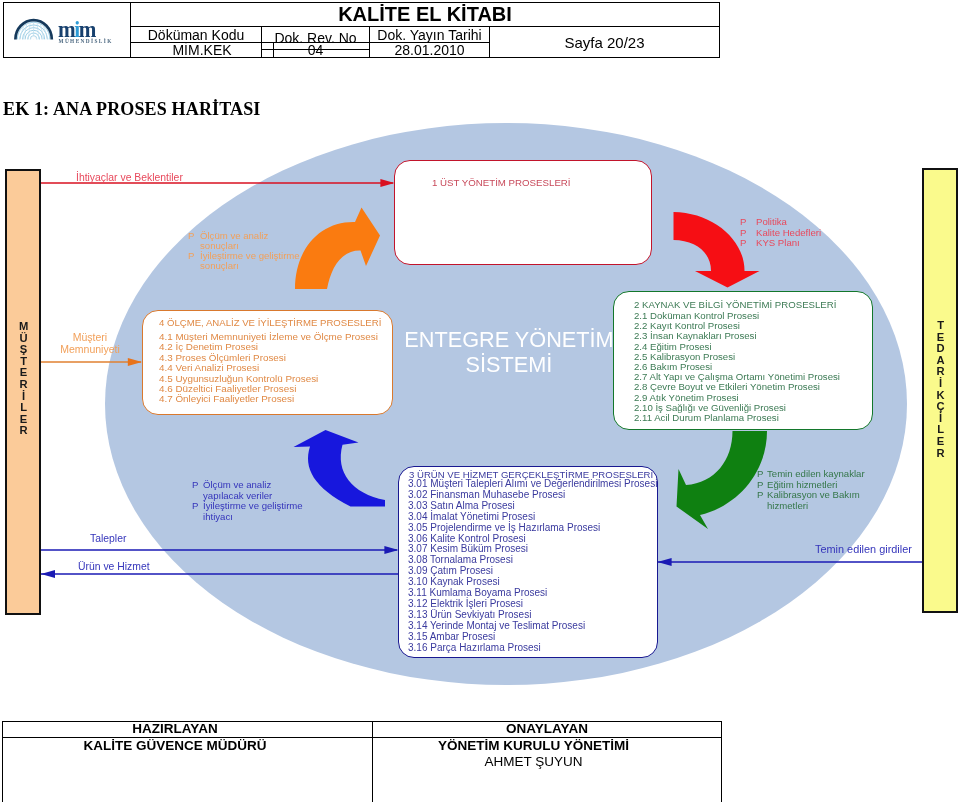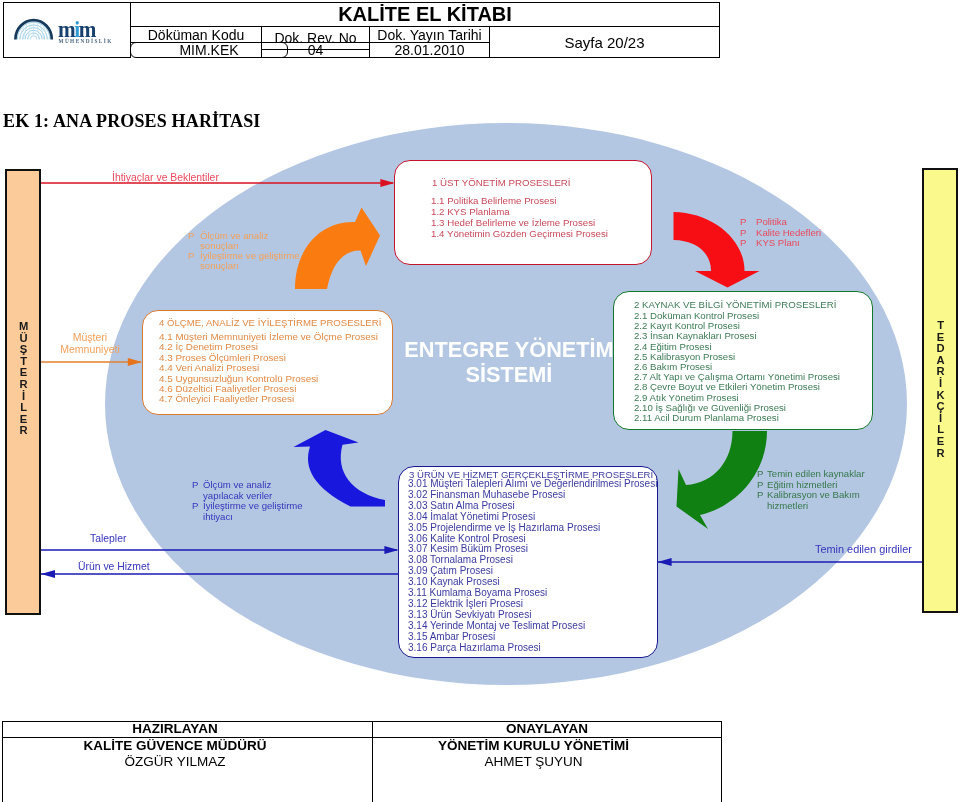--- a/index.html
+++ b/index.html
@@ -8,21 +8,21 @@
 
   
   .hdr{position:absolute;left:3px;top:2px;width:717px;height:56px;box-sizing:border-box;}
   .cell{position:absolute;box-sizing:border-box;border:1px solid #000;display:flex;align-items:center;justify-content:center;
         font-family:"Liberation Sans",sans-serif;font-size:14px;color:#000;}
 
   
   .logo{position:absolute;}
 
   
-  .ektitle{position:absolute;left:3px;top:99px;font-family:"Liberation Serif",serif;font-weight:bold;font-size:18px;color:#000;letter-spacing:0.15px;margin-top:12px;}
+  .ektitle{position:absolute;left:3px;top:99px;font-family:"Liberation Serif",serif;font-weight:bold;font-size:18px;color:#000;letter-spacing:0.15px;}
 
   
   svg.diagram{position:absolute;left:0;top:0;width:960px;height:802px;}
 
   .vbar{position:absolute;box-sizing:border-box;border:2px solid #111;display:flex;align-items:center;justify-content:center;}
   .vbar span{writing-mode:vertical-rl;text-orientation:upright;font-size:11.2px;font-weight:bold;letter-spacing:-0.4px;color:#1a1a1a;line-height:1;position:relative;}
 
   .pbox{position:absolute;box-sizing:border-box;background:#fff;border-radius:16px;}
   .pbox .t{font-size:9.7px;line-height:11.1px;white-space:nowrap;}
   .pbox .head{font-weight:normal;}
@@ -79,21 +79,21 @@
     </div>
     <div class="cell" style="left:127px;top:24px;width:132px;height:17px;">
       <span>Döküman Kodu</span>
     </div>
     <div class="cell" style="left:258px;top:24px;width:109px;height:24px;">
       <span>Dok. Rev. No</span>
     </div>
     <div class="cell" style="left:366px;top:24px;width:121px;height:17px;justify-content:center;">
       <span>Dok. Yayın Tarihi</span>
     </div>
-    <div class="cell" style="left:127px;top:40px;width:158px;height:16px;border-radius:6px;">
+    <div class="cell" style="left:127px;top:40px;width:144px;height:16px;">
       <span>MİM.KEK</span>
     </div>
     <div class="cell" style="left:258px;top:40px;width:109px;height:16px;">
       <span>04</span>
     </div>
     <div class="cell" style="left:366px;top:40px;width:121px;height:16px;">
       <span>28.01.2010</span>
     </div>
     <div class="cell" style="left:486px;top:24px;width:231px;height:32px;font-size:15px;">
       <span>Sayfa 20/23</span>
@@ -142,33 +142,27 @@
     </g>
   </svg>
 
   <div class="vbar" style="left:5px;top:169px;width:36px;height:446px;background:#FBCB99;">
     <span style="top:-14px;">MÜŞTERİLER</span>
   </div>
   <div class="vbar" style="left:922px;top:168px;width:36px;height:445px;background:#FAFA8C;">
     <span style="top:-2px;">TEDARİKÇİLER</span>
   </div>
 
-  <div class="center-title" style="left:404px;top:337px;width:210px;font-weight:bold;">
+  <div class="center-title" style="left:404px;top:327px;width:210px;">
     <div>ENTEGRE YÖNETİM</div>
     <div>SİSTEMİ</div>
   </div>
 
   <div class="pbox" id="box1" style="left:394px;top:160px;width:258px;height:105px;border:1.4px solid #C2142B;color:#C8495A;z-index:5;">
     <div class="t head" style="position:absolute;left:37px;top:16px;">1 ÜST YÖNETİM PROSESLERİ</div>
-    <div class="t" id="box1items" style="position:absolute;left:36px;top:34px;">
-        <div>1.1 Politika Belirleme Prosesi</div>
-        <div>1.2 KYS Planlama</div>
-        <div>1.3 Hedef Belirleme ve İzleme Prosesi</div>
-        <div>1.4 Yönetimin Gözden Geçirmesi Prosesi</div>
-      </div>
   </div>
 
   <div class="pbox" id="box2" style="left:613px;top:291px;width:260px;height:139px;border:1.4px solid #13772B;color:#3C7A54;font-size:9.65px;z-index:5;">
     <div class="t head" style="position:absolute;left:20px;top:7px;font-size:9.65px;">2 KAYNAK VE BİLGİ YÖNETİMİ PROSESLERİ</div>
     <div class="t" id="box2items" style="position:absolute;left:20px;top:19px;line-height:10.2px;font-size:9.65px;">
         <div>2.1 Doküman Kontrol Prosesi</div>
         <div>2.2 Kayıt Kontrol Prosesi</div>
         <div>2.3 İnsan Kaynakları Prosesi</div>
         <div>2.4 Eğitim Prosesi</div>
         <div>2.5 Kalibrasyon Prosesi</div>
@@ -209,21 +203,21 @@
         <div>4.1 Müşteri Memnuniyeti İzleme ve Ölçme Prosesi</div>
         <div>4.2 İç Denetim Prosesi</div>
         <div>4.3 Proses Ölçümleri Prosesi</div>
         <div>4.4 Veri Analizi Prosesi</div>
         <div>4.5 Uygunsuzluğun Kontrolü Prosesi</div>
         <div>4.6 Düzeltici Faaliyetler Prosesi</div>
         <div>4.7 Önleyici Faaliyetler Prosesi</div>
       </div>
   </div>
 
-  <div class="lbl" style="left:112px;top:172px;color:#E8495C;font-size:10.4px;">İhtiyaçlar ve Beklentiler</div>
+  <div class="lbl" style="left:76px;top:172px;color:#E8495C;font-size:10.4px;">İhtiyaçlar ve Beklentiler</div>
   <div class="lbl" style="left:50px;top:332px;color:#F2A05A;text-align:center;width:80px;font-size:10.5px;line-height:11.6px;">
     <div>Müşteri</div>
     <div>Memnuniyeti</div>
   </div>
   <div class="lbl" style="left:90px;top:533px;color:#3535BB;font-size:10.4px;">Talepler</div>
   <div class="lbl" style="left:78px;top:561px;color:#3535BB;font-size:10.4px;">Ürün ve Hizmet</div>
   <div class="lbl" style="left:815px;top:543px;color:#3535BB;font-size:10.9px;">Temin edilen girdiler</div>
 
   <div class="bullets" id="btl" style="left:188px;top:231px;color:#F2A05A;">
       <div class="row">
@@ -296,21 +290,20 @@
 
   <div class="foot" style="left:2px;top:721px;width:720px;height:90px;">
     <div class="fcell" style="left:0;top:0;width:371px;height:17px;">
       <div class="fc-txt" style="margin-top:-1px;margin-right:25px;">HAZIRLAYAN</div>
     </div>
     <div class="fcell" style="left:370px;top:0;width:350px;height:17px;">
       <div class="fc-txt" style="margin-top:-1px;margin-right:0px;">ONAYLAYAN</div>
     </div>
     <div class="fcell" style="left:0;top:16px;width:371px;height:74px;">
       <div class="fc-txt" style="margin-top:0px;margin-right:25px;">KALİTE GÜVENCE MÜDÜRÜ</div>
-      <div class="fc-txt" style="font-weight:normal;margin-top:1px;margin-right:25px;">ÖZGÜR YILMAZ</div>
     </div>
     <div class="fcell" style="left:370px;top:16px;width:350px;height:74px;">
       <div class="fc-txt" style="margin-top:0px;margin-right:27px;">YÖNETİM KURULU YÖNETİMİ</div>
       <div class="fc-txt" style="font-weight:normal;margin-top:1px;margin-right:27px;">AHMET ŞUYUN</div>
     </div>
   </div>
 
 </div>
 
 </body></html>

